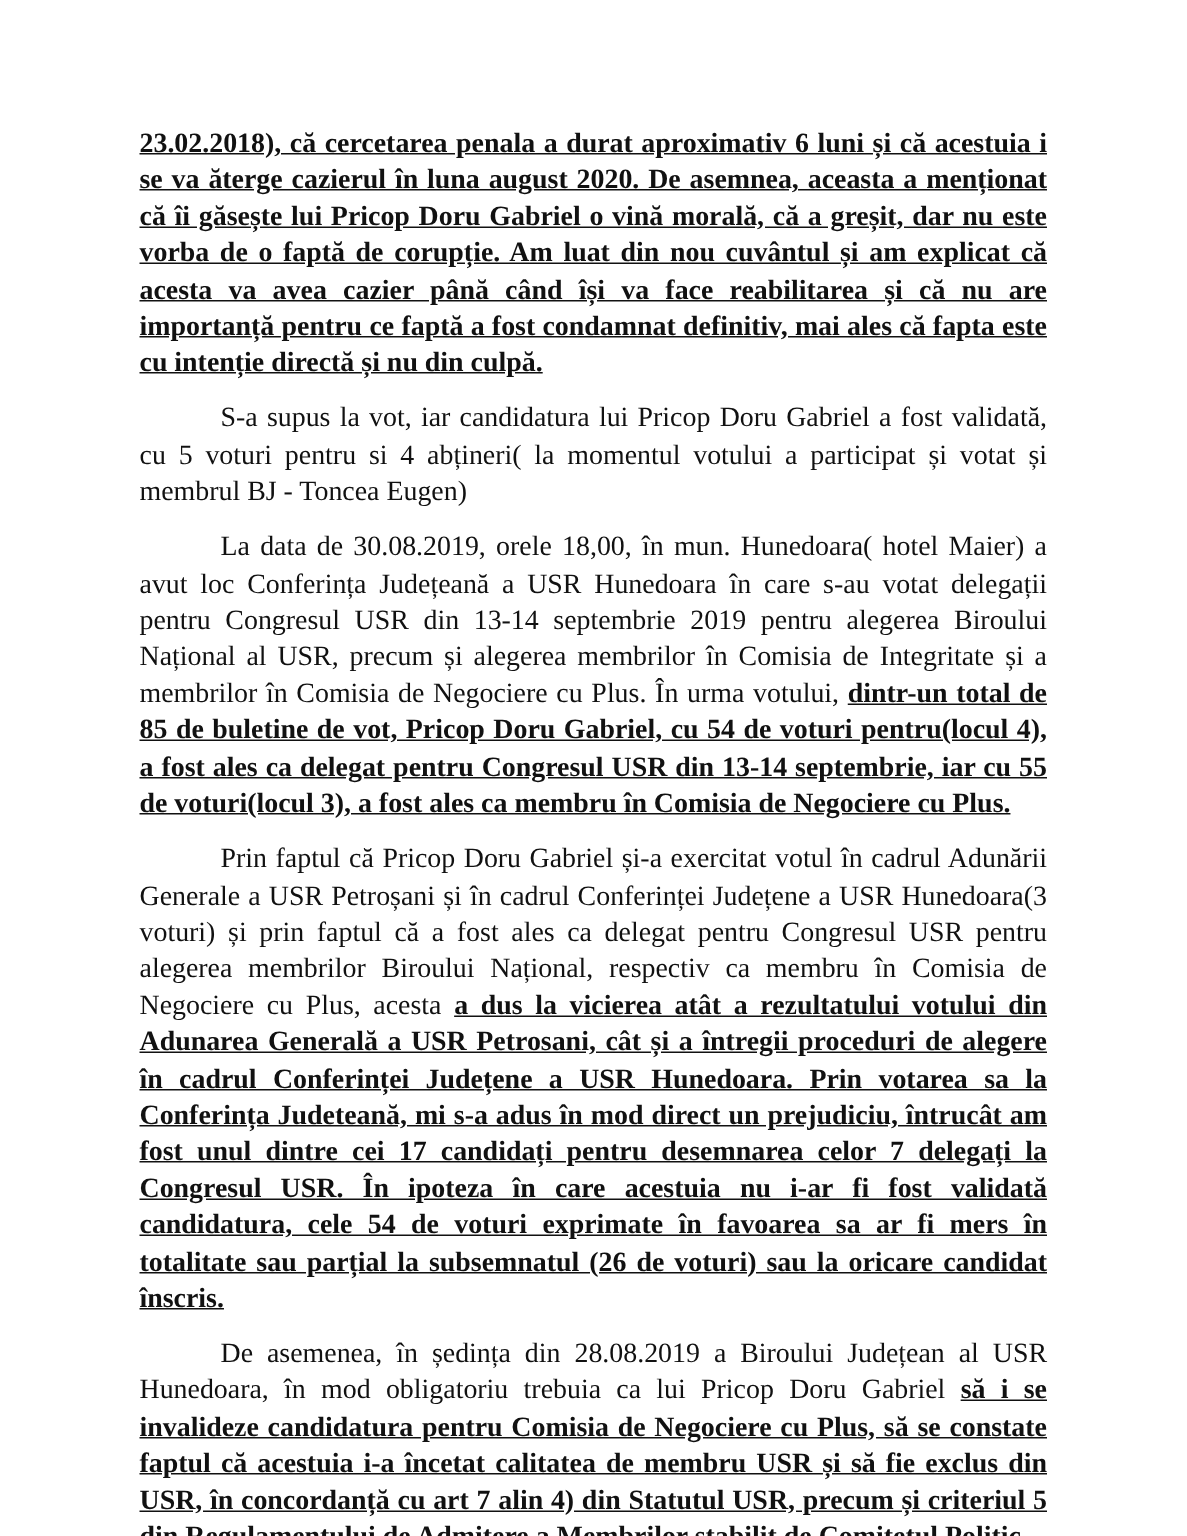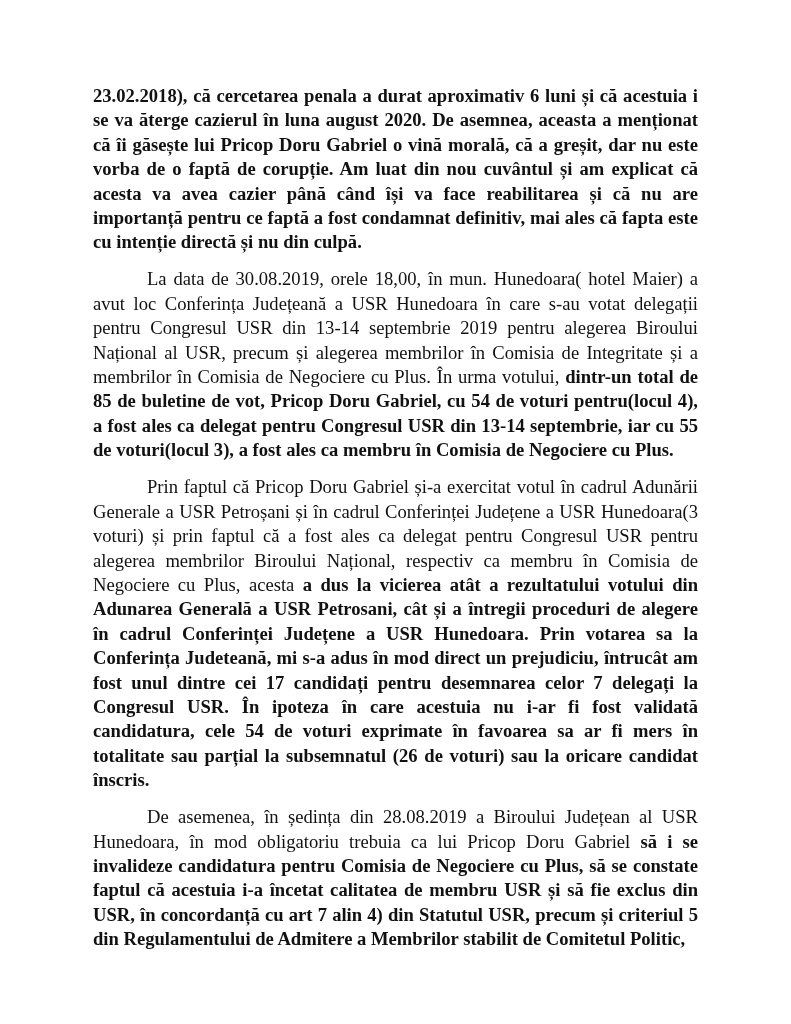--- a/index.html
+++ b/index.html
@@ -26,31 +26,35 @@
     .para {
       margin: 0 0 12.6px 0;
       text-align: justify;
       text-justify: inter-word;
     }
     .para.indent {
       text-indent: 54px;
     }
     .b {
       font-weight: bold;
+      text-decoration: underline;
     }
   </style>
 </head>
 <body>
 
 <div class="page">
 
   <p class="para">
     <span class="b">23.02.2018), că cercetarea penala a durat aproximativ 6 luni și că acestuia i se va ăterge cazierul în luna august 2020. De asemnea, aceasta a menționat că îi găsește lui Pricop Doru Gabriel o vină morală, că a greșit, dar nu este vorba de o faptă de corupție. Am luat din nou cuvântul și am explicat că acesta va avea cazier până când își va face reabilitarea și că nu are importanță pentru ce faptă a fost condamnat definitiv, mai ales că fapta este cu intenție directă și nu din culpă.</span>
   </p>
 
+  <p class="para indent">
+    <span>S-a supus la vot, iar candidatura lui Pricop Doru Gabriel a fost validată, cu 5 voturi pentru si 4 abțineri( la momentul votului a participat și votat și membrul BJ - Toncea Eugen)</span>
+  </p>
 
   <p class="para indent">
     <span>La data de 30.08.2019, orele 18,00, în mun. Hunedoara( hotel Maier) a avut loc Conferința Județeană a USR Hunedoara în care s-au votat delegații pentru Congresul USR din 13-14 septembrie 2019 pentru alegerea Biroului Național al USR, precum și alegerea membrilor în Comisia de Integritate și a membrilor în Comisia de Negociere cu Plus. În urma votului, </span><span class="b">dintr-un total de 85 de buletine de vot, Pricop Doru Gabriel, cu 54 de voturi pentru(locul 4), a fost ales ca delegat pentru Congresul USR din 13-14 septembrie, iar cu 55 de voturi(locul 3), a fost ales ca membru în Comisia de Negociere cu Plus.</span>
   </p>
 
   <p class="para indent">
     <span>Prin faptul că Pricop Doru Gabriel și-a exercitat votul în cadrul Adunării Generale a USR Petroșani și în cadrul Conferinței Județene a USR Hunedoara(3 voturi) și prin faptul că a fost ales ca delegat pentru Congresul USR pentru alegerea membrilor Biroului Național, respectiv ca membru în Comisia de Negociere cu Plus, acesta </span><span class="b">a dus la vicierea atât a rezultatului votului din Adunarea Generală a USR Petrosani, cât și a întregii proceduri de alegere în cadrul Conferinței Județene a USR Hunedoara. Prin votarea sa la Conferința Judeteană, mi s-a adus în mod direct un prejudiciu, întrucât am fost unul dintre cei 17 candidați pentru desemnarea celor 7 delegați la Congresul USR. În ipoteza în care acestuia nu i-ar fi fost validată candidatura, cele 54 de voturi exprimate în favoarea sa ar fi mers în totalitate sau parțial la subsemnatul (26 de voturi) sau la oricare candidat înscris.</span>
   </p>
 
   <p class="para indent">

